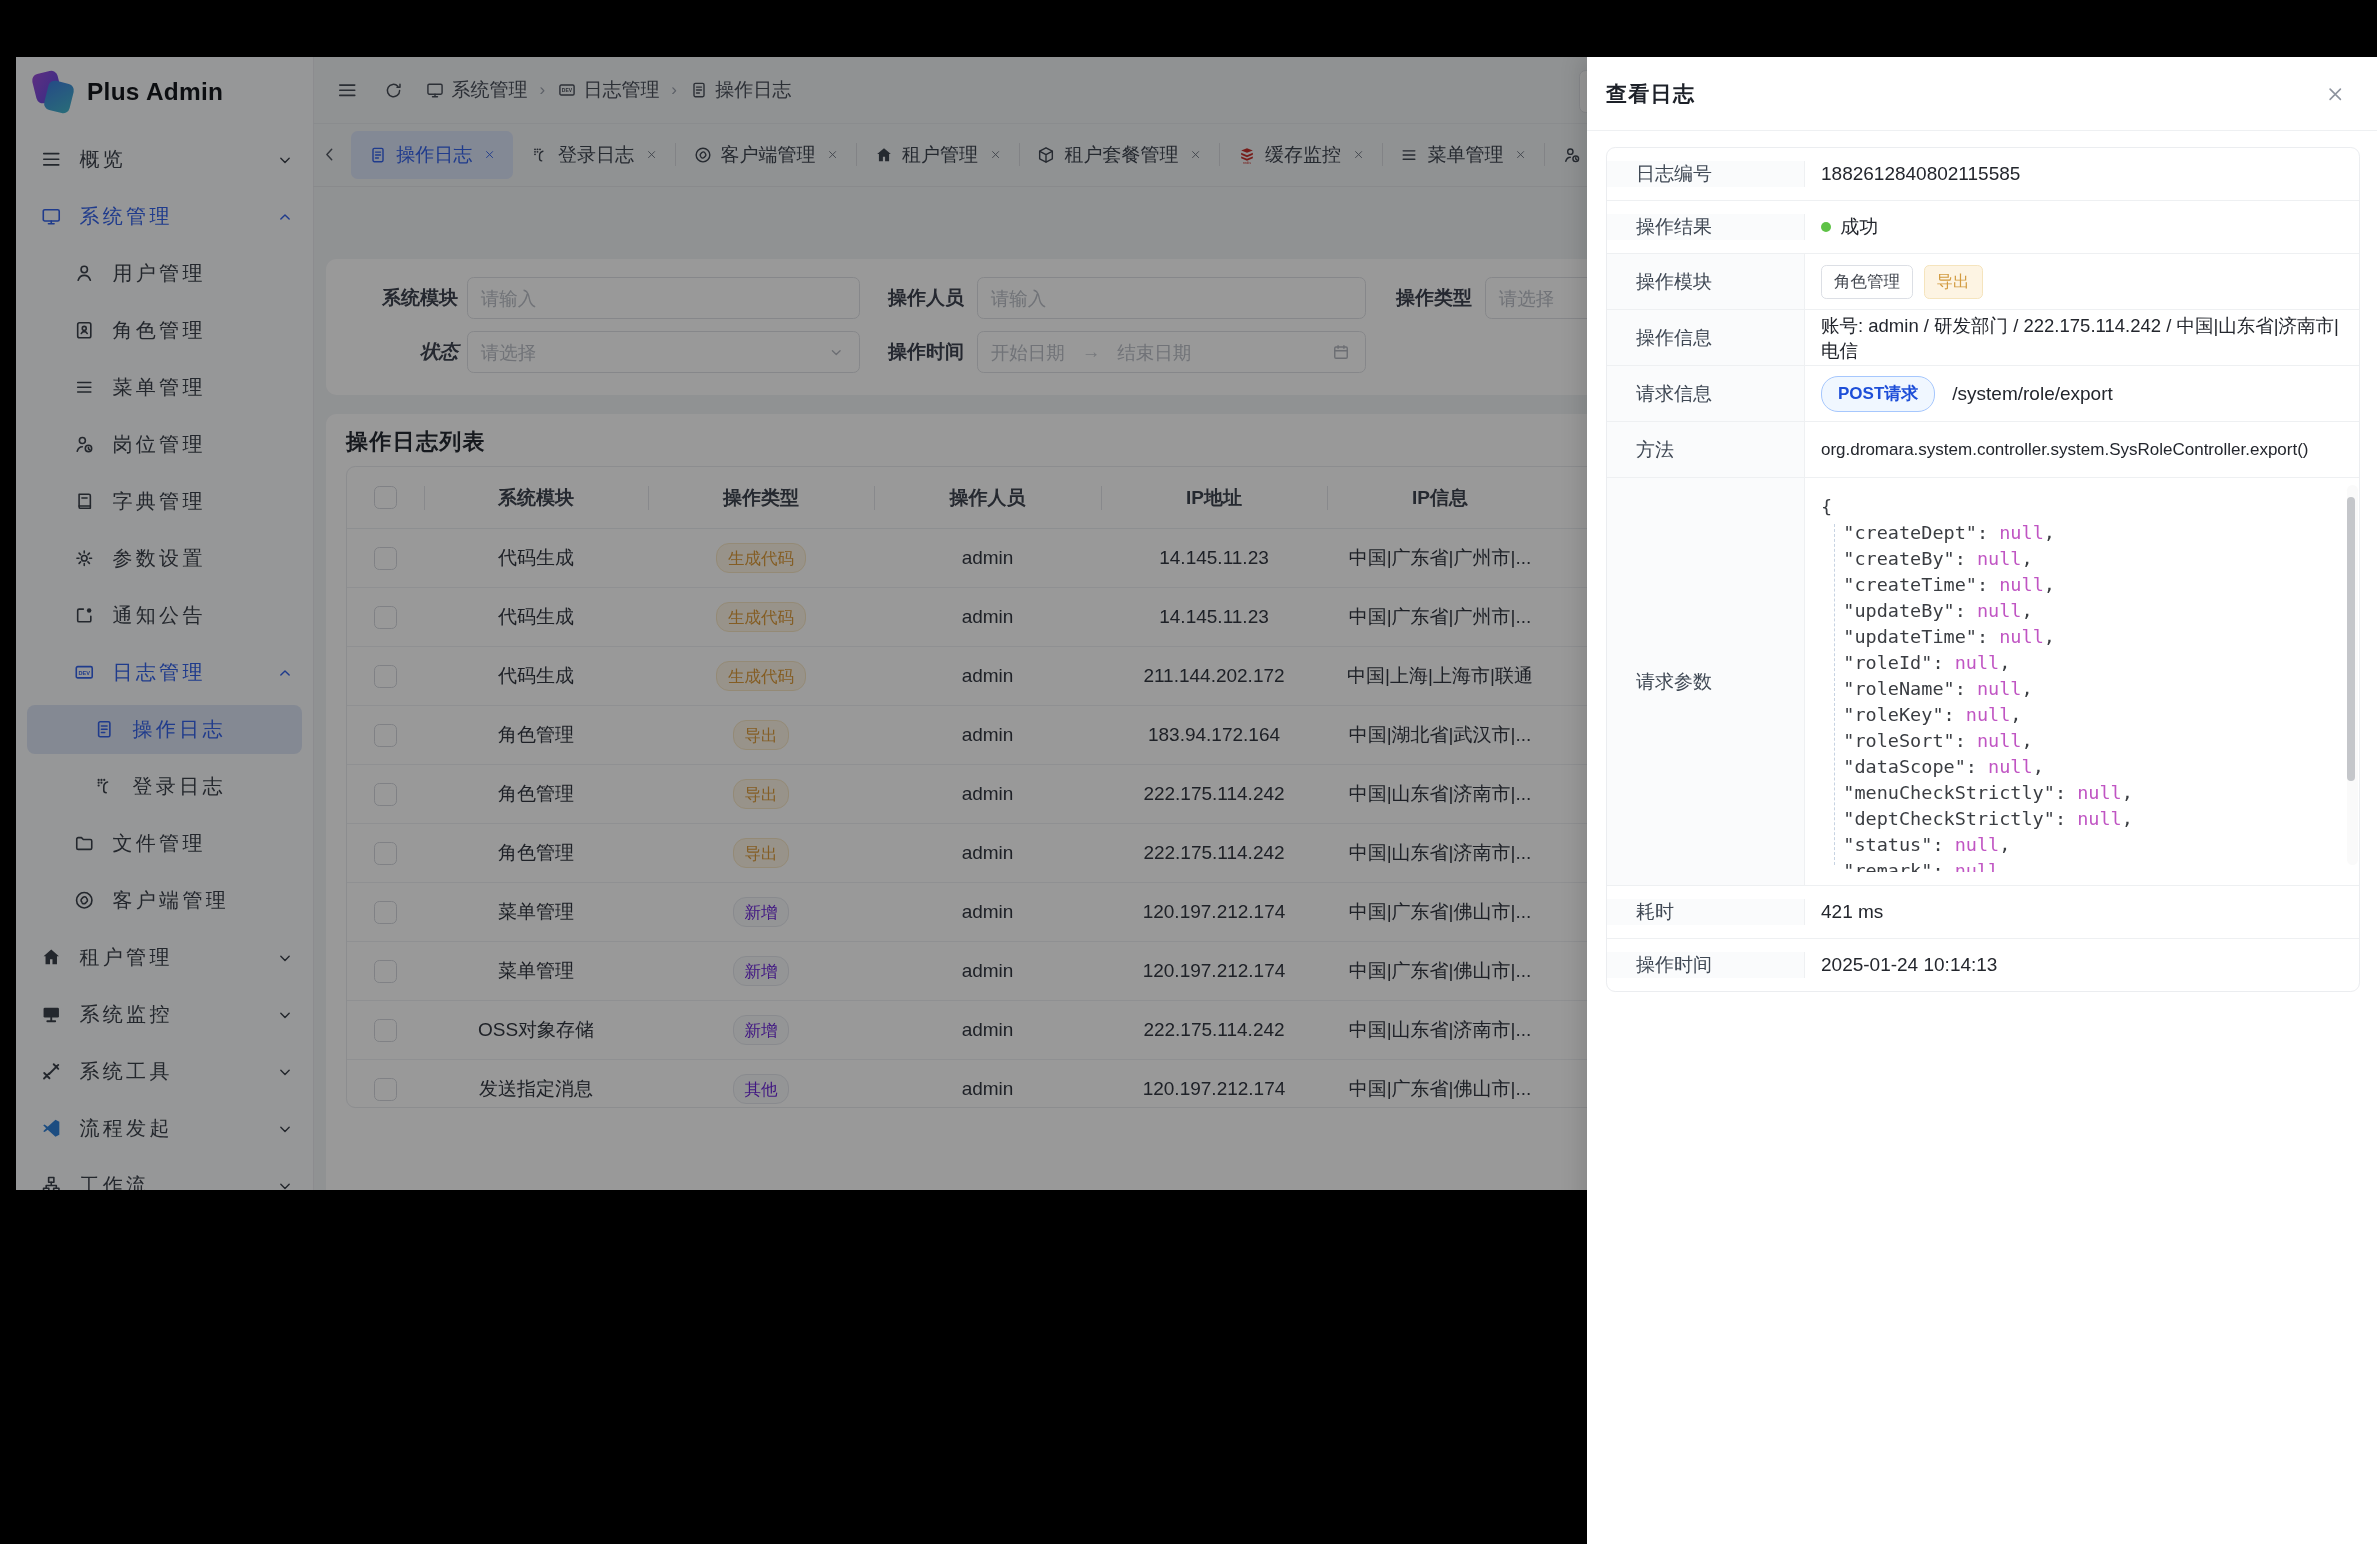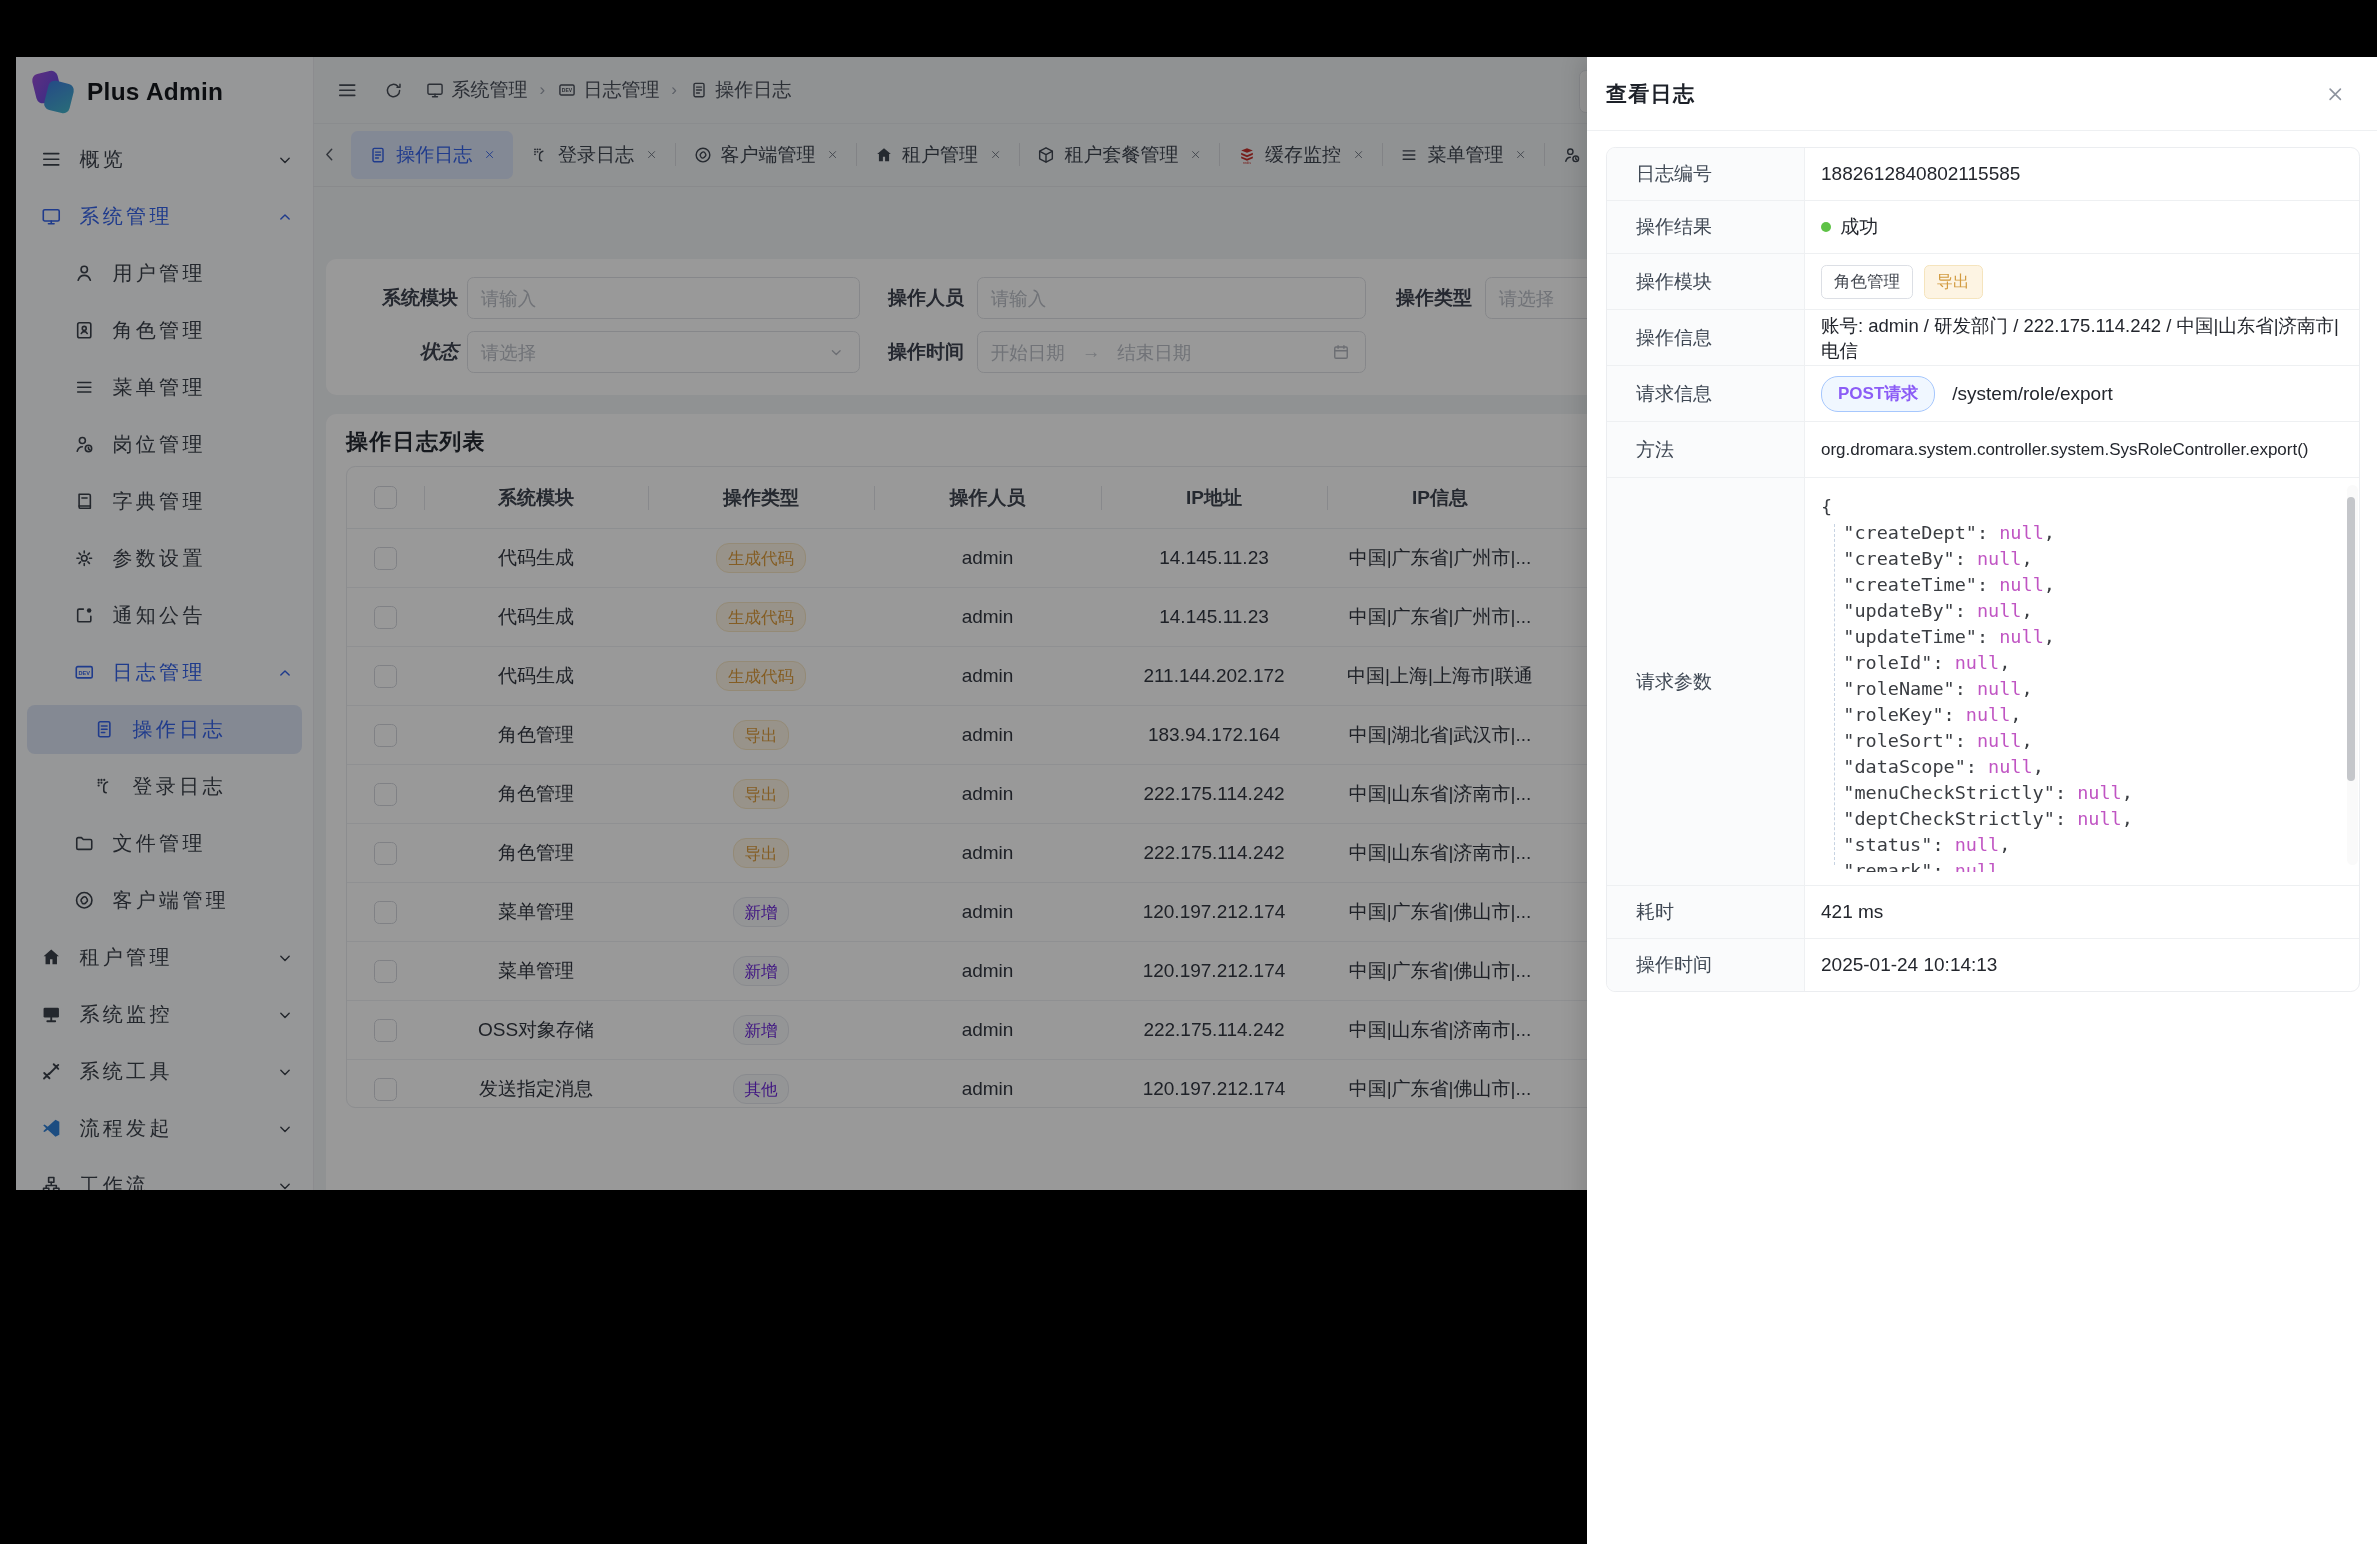--- a/index.html
+++ b/index.html
@@ -72,25 +72,25 @@
   
   #drawer{position:absolute;left:1587px;top:57px;width:791px;height:1487px;background:#fff;z-index:50;box-shadow:-6.6px 0 20px rgba(0,0,0,.12);}
   #dhead{position:absolute;left:0;top:0;width:100%;height:73px;border-bottom:0.7px solid #eef0f2;}
   #dtitle{position:absolute;left:19px;top:50%;transform:translateY(-50%);font-size:21px;font-weight:600;color:#1d2129;letter-spacing:1.3px;}
   #dclose{position:absolute;left:734px;top:22.5px;width:29px;height:29px;display:flex;align-items:center;justify-content:center;color:#8d939e;cursor:pointer;}
   #dcard{position:absolute;left:19px;top:90px;width:754px;border:0.7px solid #ebedf0;border-radius:9.2px;overflow:hidden;box-sizing:border-box;}
   .drow{display:flex;border-bottom:0.7px solid #eef0f2;}
   .drow:last-child{border-bottom:none;}
   .dlabel{flex:0 0 198px;background:#fafbfc;border-right:0.7px solid #eef0f2;display:flex;align-items:center;padding-left:29px;font-size:19px;color:#3f4854;box-sizing:border-box;}
   .dvalue{flex:1;display:flex;align-items:center;padding:0 16px;font-size:19px;color:#23262d;box-sizing:border-box;position:relative;}
-  .h78{height:52px;} .h83{height:55px;}
+  .h78{height:52px;align-items:center;} .h83{height:55px;}
   .dot{width:10px;height:10px;border-radius:50%;background:#5ec246;margin-right:9.2px;}
   .dtag{display:inline-flex;align-items:center;height:32px;padding:0 12px;border-radius:5.3px;border:0.7px solid #dcdfe5;background:#fff;color:#40454e;font-size:16.5px;margin-right:10.6px;}
   .dtag.warning{background:#fdf4e3;border-color:#f5e4bd;color:#d29a3f;}
-  .posttag{display:inline-flex;align-items:center;height:34px;padding:0 16px;border-radius:17px;border:0.7px solid #a6c7fd;background:#f0f7ff;color:#8b5cf6;font-size:17px;font-weight:600;margin-right:17px;}
+  .posttag{display:inline-flex;align-items:center;height:34px;padding:0 16px;border-radius:17px;border:0.7px solid #a6c7fd;background:#f0f7ff;color:#1d4ed8;font-size:17px;font-weight:600;margin-right:17px;}
   .methodtxt{font-size:17px;}
   #params-row{height:407px;}
   #params-row .dvalue{align-items:flex-start;padding:16px 16px 0 16px;}
   #code{position:relative;width:100%;height:378px;overflow:hidden;font-family:"DejaVu Sans Mono","Liberation Mono",monospace;font-size:18.5px;line-height:26px;color:#3a3d42;}
   .code-line{white-space:pre;}
   .cnull{color:#c055c3;}
   #guide{position:absolute;left:12.5px;top:30px;bottom:6.6px;border-left:1.3px dashed #c7d3e2;}
   #vscroll{position:absolute;right:1.3px;top:6.6px;width:10.6px;height:380px;background:#fafafa;border-radius:5.3px;}
   #vthumb{position:absolute;right:2.6px;top:12px;width:8px;height:284px;background:#c4c6ca;border-radius:4px;cursor:pointer;}
   svg{display:block;}

